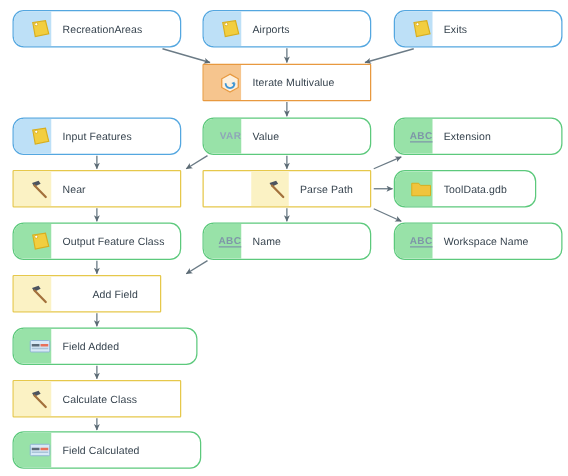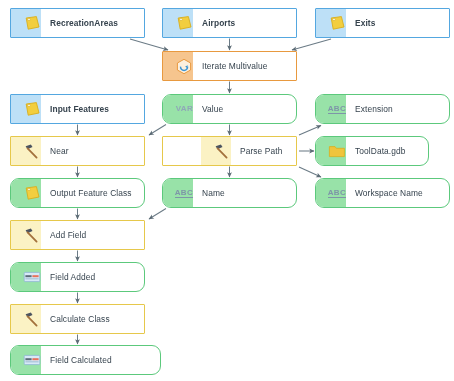--- a/index.html
+++ b/index.html
@@ -49,21 +49,21 @@
     display: flex;
     align-items: center;
     padding-left: 9px;
     font-size: 8.4px;
     color: #36434e;
     letter-spacing: .1px;
     white-space: nowrap;
   }
 
   
-  .node.data-blue { border-color: #54a7e0; border-radius: 1px; font-weight: bold; }
+  .node.data-blue { border-color: #54a7e0; border-radius: 9px; }
   .node.data-blue .icon-cell { background: #bde0f7; }
 
   .node.data-green { border-color: #5cc97c; border-radius: 9px; }
   .node.data-green .icon-cell { background: #98e2a8; }
 
   .node.tool { border-color: #e6c84b; border-radius: 1px; }
   .node.tool .icon-cell { background: #fbf2c4; }
 
   .node.iterator { border-color: #e8993f; border-radius: 1px; }
   .node.iterator .icon-cell { background: #f6c58e; }
@@ -242,31 +242,31 @@
     <div class="label-cell">Name</div>
   </div>
 
   <div class="node data-green" style="left:315px; top:178px; width:135px;">
     <div class="icon-cell">
       <span class="txt-icon">ABC</span>
     </div>
     <div class="label-cell">Workspace Name</div>
   </div>
 
-  <div class="node tool" style="left:10px; top:220px; width:135px;">
+  <div class="node tool" style="left:10px; top:220px; width:119px;gap:24px;">
     <div class="icon-cell">
       <svg width="18" height="17" viewBox="0 0 18 17">
         <path d="M2.6,3.3 L7.9,1.6 L9.5,4.0 L4.5,6.3 Z" fill="#4c5460"></path>
         <path d="M4.6,5.4 L13.6,14.6" stroke="#a3713c" stroke-width="1.8" stroke-linecap="round"></path>
       </svg>
     </div>
     <div class="label-cell">Add Field</div>
   </div>
 
-  <div class="node data-green" style="left:10px; top:262px; width:135px;">
+  <div class="node data-green" style="left:10px; top:262px; width:148px;">
     <div class="icon-cell">
       <svg width="18" height="14" viewBox="0 0 18 14">
         <rect x="1.2" y="2.4" width="15.6" height="9.2" rx="1" fill="#d7e9f7" stroke="#8fb5d4" stroke-width="0.8"></rect>
         <rect x="2.4" y="5.2" width="6.2" height="2.0" fill="#5b6b78"></rect>
         <rect x="9.4" y="5.2" width="6.2" height="2.0" fill="#e8705a"></rect>
         <rect x="2.4" y="8.2" width="13.2" height="1.2" fill="#a9c4d8"></rect>
       </svg>
     </div>
     <div class="label-cell">Field Added</div>
   </div>

